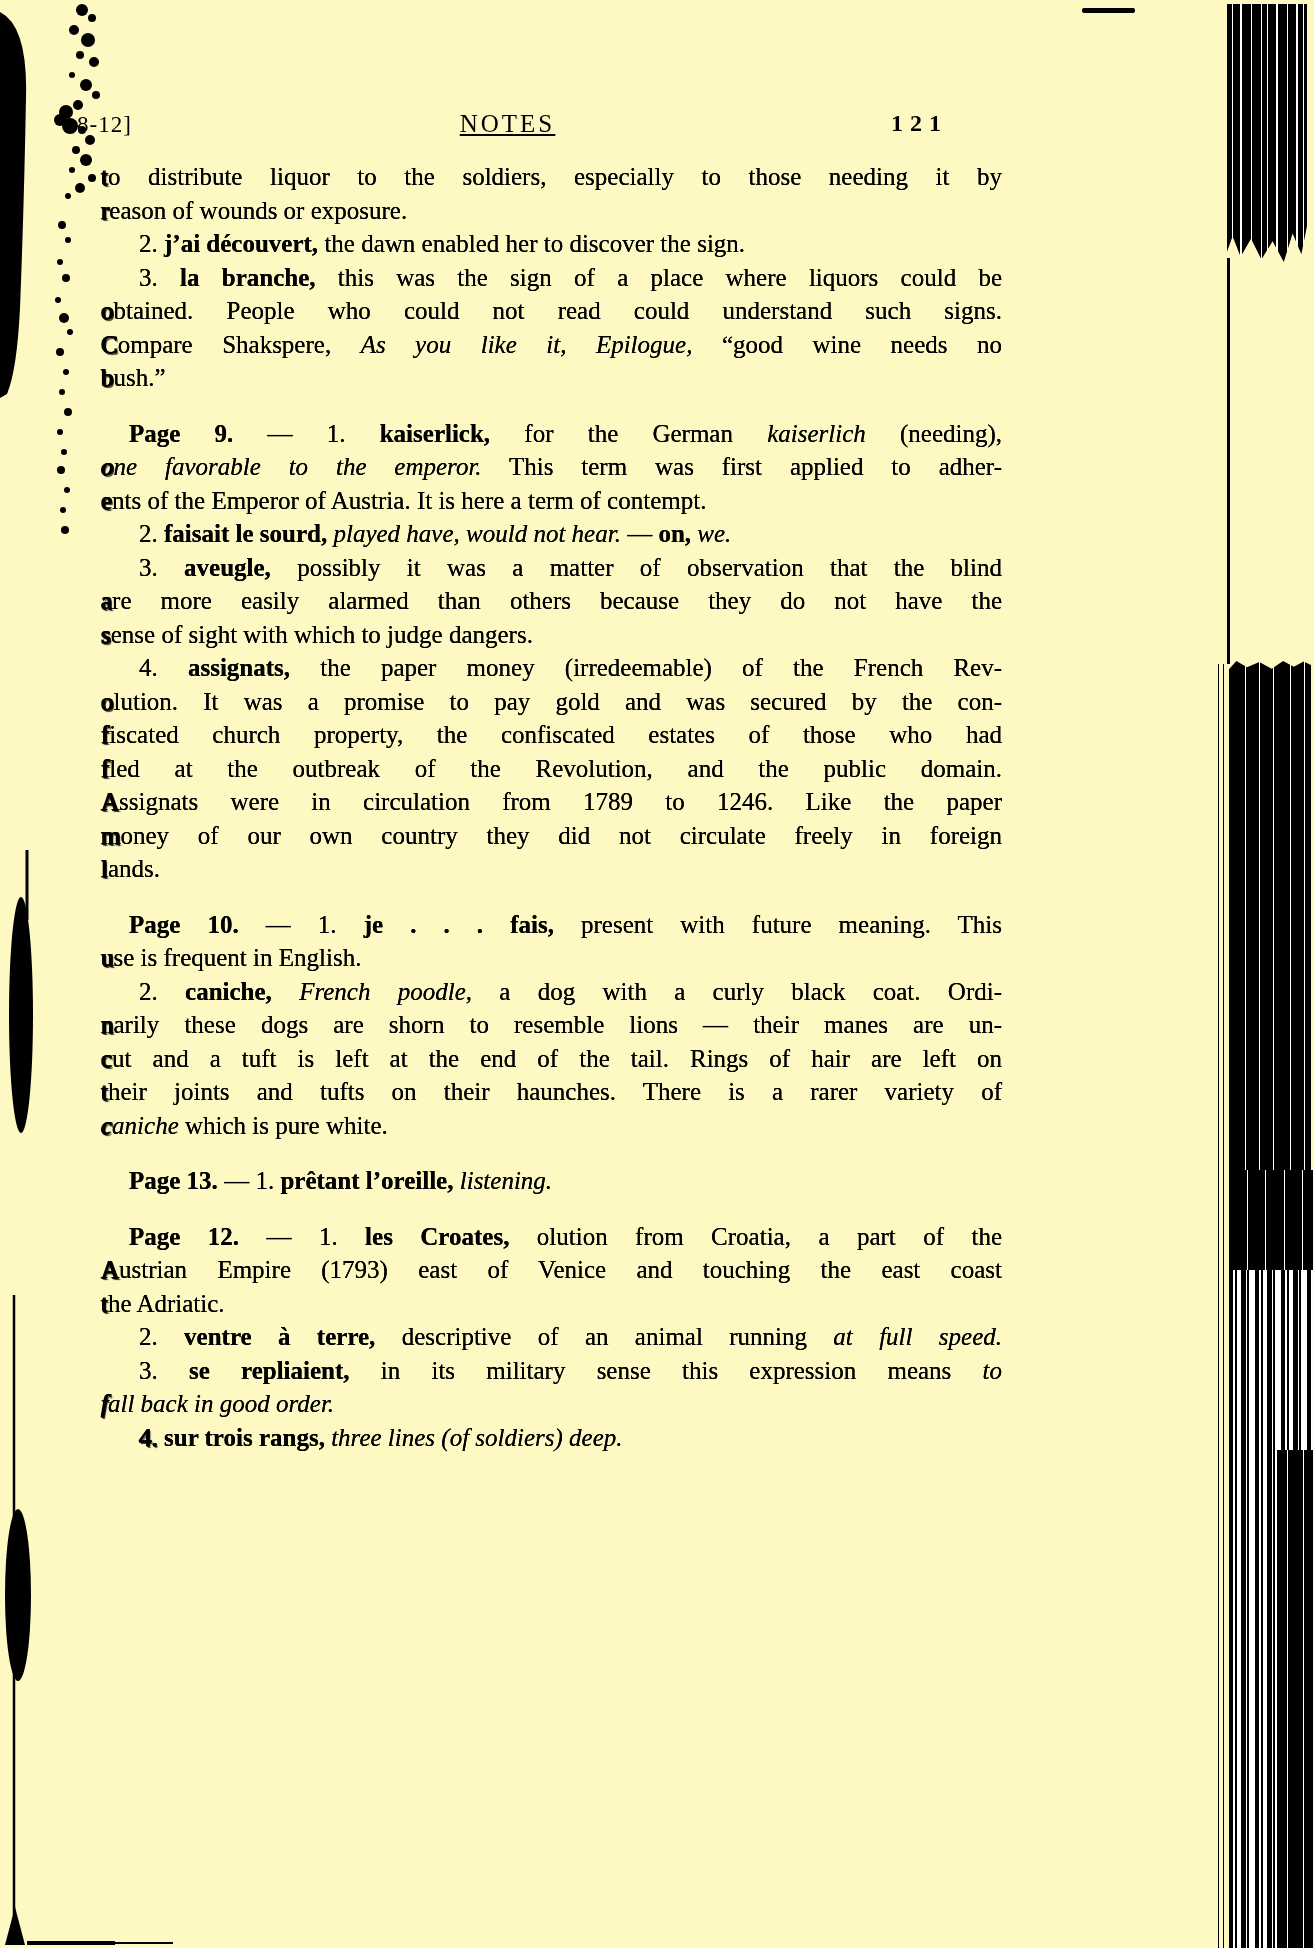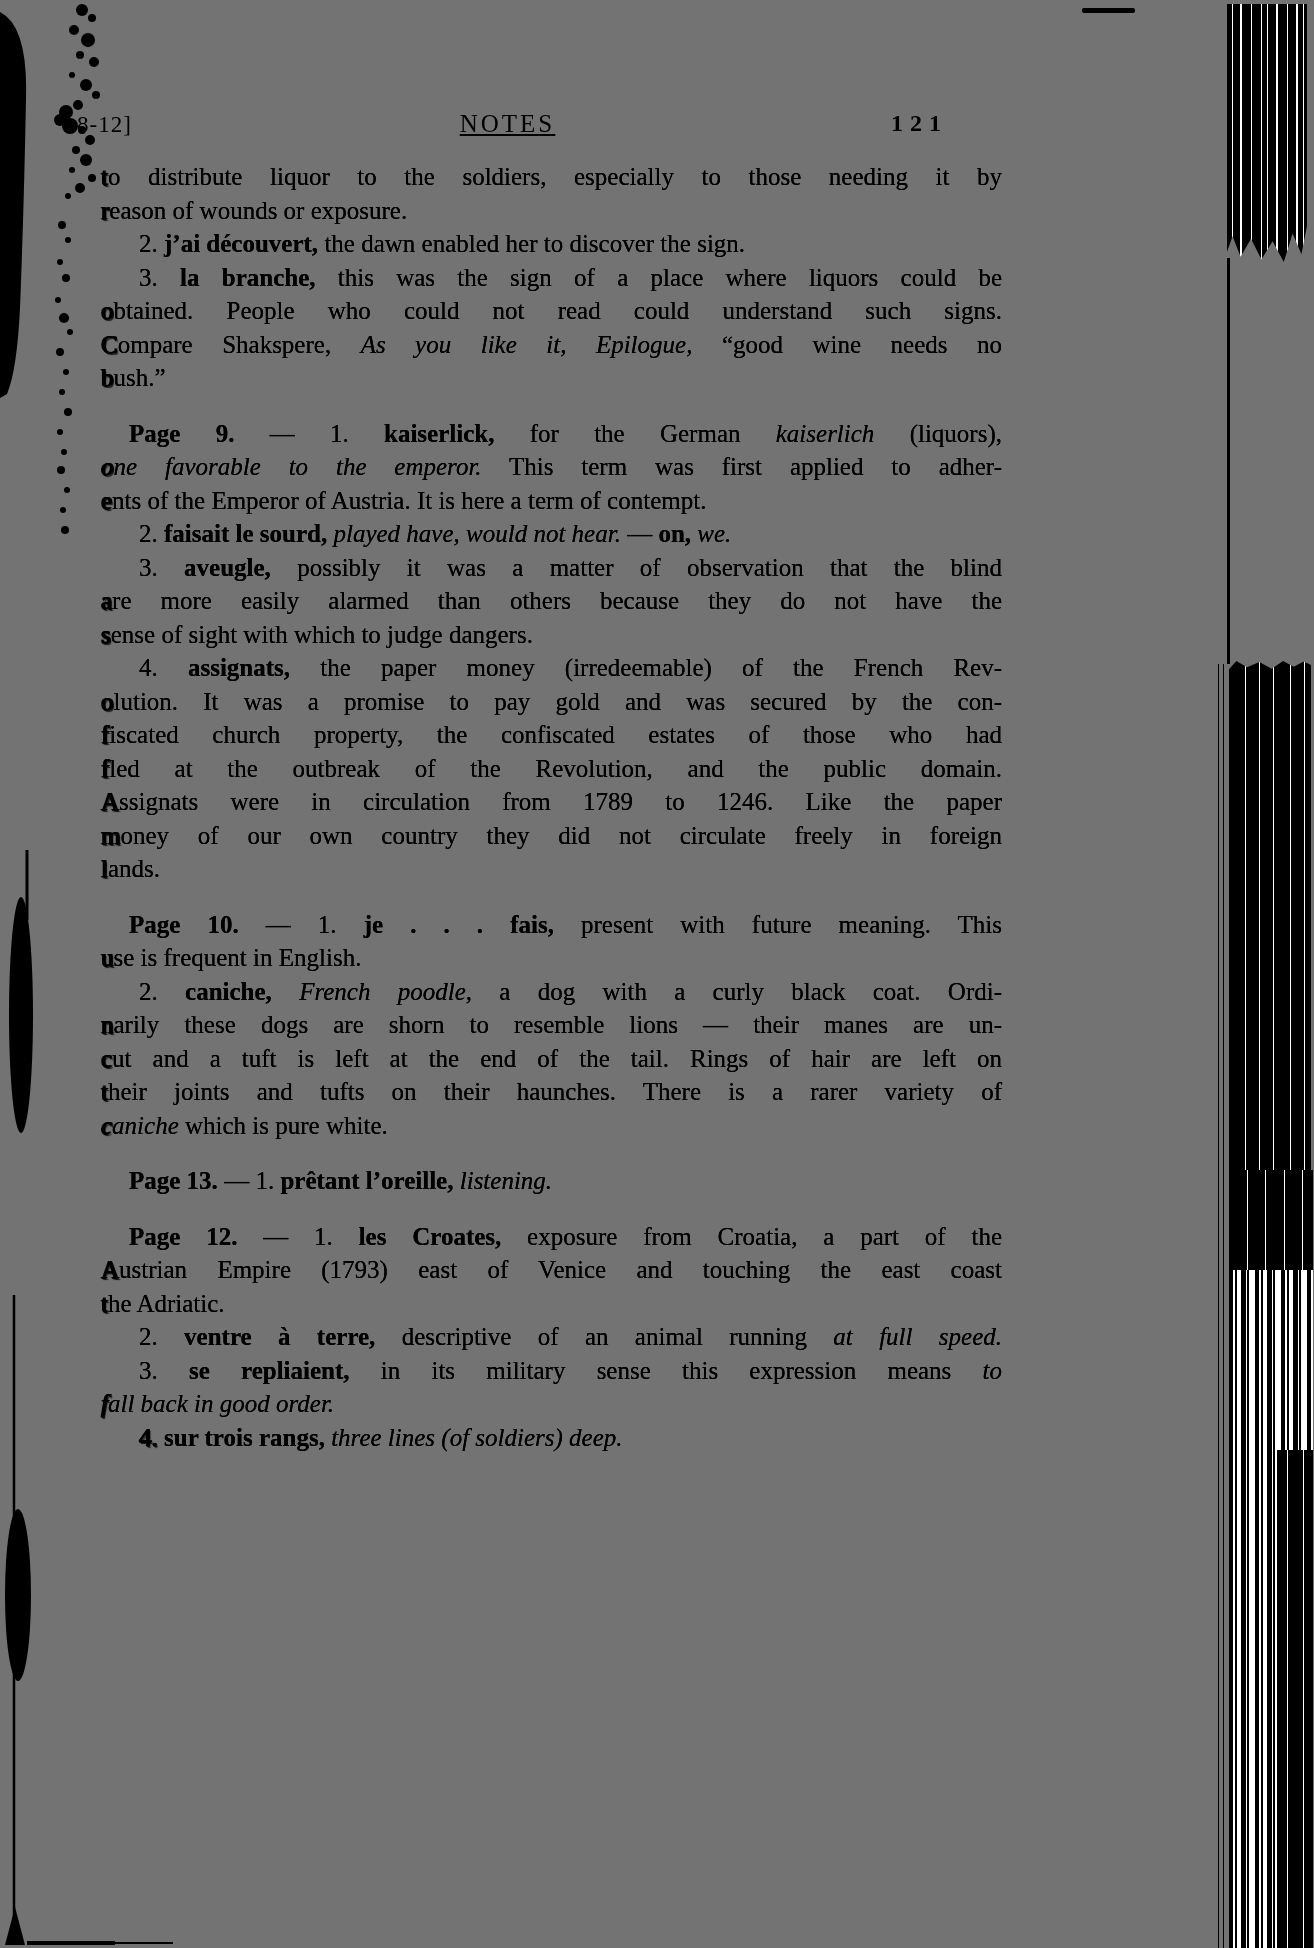--- a/index.html
+++ b/index.html
@@ -1,19 +1,19 @@
 <!DOCTYPE html>
 <html><head>
 <meta charset="utf-8">
 <style>
   html,body{margin:0;padding:0;background:#e8e8e8;}
   .page{
     position:relative;
     width:1314px;height:1948px;
-    background:#737373;
+    background:#fef9c3;
     overflow:hidden;
     font-family:"Liberation Serif","DejaVu Serif",serif;
     color:#000;
   }
   
   .header{position:absolute;left:57px;top:108px;width:901px;height:36px;}
   .sec-label{position:absolute;left:20px;top:4px;font-size:23px;letter-spacing:1px;}
   .pg-title{position:absolute;left:0;top:2px;width:100%;text-align:center;font-size:25px;letter-spacing:3px;text-decoration:underline;}
   .pg-num{position:absolute;right:10px;top:2px;font-size:24px;letter-spacing:7px;font-weight:bold;}
   
@@ -75,21 +75,21 @@
   </div>
 
   <div class="text-block">
       <div class="line just sm"><span class="seg-n">to distribute liquor to the soldiers, especially to those needing it by</span></div>
       <div class="line sm"><span class="seg-n">reason of wounds or exposure.</span></div>
       <div class="line ind1"><span class="seg-n">2. </span><span class="seg-b">j’ai découvert,</span><span class="seg-n"> the dawn enabled her to discover the sign.</span></div>
       <div class="line just ind1"><span class="seg-n">3. </span><span class="seg-b">la branche,</span><span class="seg-n"> this was the sign of a place where liquors could be</span></div>
       <div class="line just sm"><span class="seg-n">obtained. People who could not read could understand such signs.</span></div>
       <div class="line just sm"><span class="seg-n">Compare Shakspere, </span><span class="seg-i">As you like it, Epilogue,</span><span class="seg-n"> “good wine needs no</span></div>
       <div class="line sm"><span class="seg-n">bush.”</span></div>
-      <div class="line just gap ind2"><span class="seg-b">Page 9.</span><span class="seg-n"> — 1. </span><span class="seg-b">kaiserlick,</span><span class="seg-n"> for the German </span><span class="seg-i">kaiserlich</span><span class="seg-n"> (liquors),</span></div>
+      <div class="line just gap ind2"><span class="seg-b">Page 9.</span><span class="seg-n"> — 1. </span><span class="seg-b">kaiserlick,</span><span class="seg-n"> for the German </span><span class="seg-i">kaiserlich</span><span class="seg-n"> (needing),</span></div>
       <div class="line just sm"><span class="seg-i">one favorable to the emperor.</span><span class="seg-n"> This term was first applied to adher-</span></div>
       <div class="line sm"><span class="seg-n">ents of the Emperor of Austria. It is here a term of contempt.</span></div>
       <div class="line ind1"><span class="seg-n">2. </span><span class="seg-b">faisait le sourd,</span><span class="seg-n"> </span><span class="seg-i">played have, would not hear.</span><span class="seg-n"> — </span><span class="seg-b">on,</span><span class="seg-n"> </span><span class="seg-i">we.</span></div>
       <div class="line just ind1"><span class="seg-n">3. </span><span class="seg-b">aveugle,</span><span class="seg-n"> possibly it was a matter of observation that the blind</span></div>
       <div class="line just sm"><span class="seg-n">are more easily alarmed than others because they do not have the</span></div>
       <div class="line sm"><span class="seg-n">sense of sight with which to judge dangers.</span></div>
       <div class="line just ind1"><span class="seg-n">4. </span><span class="seg-b">assignats,</span><span class="seg-n"> the paper money (irredeemable) of the French Rev-</span></div>
       <div class="line just sm"><span class="seg-n">olution. It was a promise to pay gold and was secured by the con-</span></div>
       <div class="line just sm"><span class="seg-n">fiscated church property, the confiscated estates of those who had</span></div>
       <div class="line just sm"><span class="seg-n">fled at the outbreak of the Revolution, and the public domain.</span></div>
@@ -97,21 +97,21 @@
       <div class="line just sm"><span class="seg-n">money of our own country they did not circulate freely in foreign</span></div>
       <div class="line sm"><span class="seg-n">lands.</span></div>
       <div class="line just gap ind2"><span class="seg-b">Page 10.</span><span class="seg-n"> — 1. </span><span class="seg-b">je . . . fais,</span><span class="seg-n"> present with future meaning. This</span></div>
       <div class="line sm"><span class="seg-n">use is frequent in English.</span></div>
       <div class="line just ind1"><span class="seg-n">2. </span><span class="seg-b">caniche,</span><span class="seg-n"> </span><span class="seg-i">French poodle,</span><span class="seg-n"> a dog with a curly black coat. Ordi-</span></div>
       <div class="line just sm"><span class="seg-n">narily these dogs are shorn to resemble lions — their manes are un-</span></div>
       <div class="line just sm"><span class="seg-n">cut and a tuft is left at the end of the tail. Rings of hair are left on</span></div>
       <div class="line just sm"><span class="seg-n">their joints and tufts on their haunches. There is a rarer variety of</span></div>
       <div class="line sm"><span class="seg-i">caniche</span><span class="seg-n"> which is pure white.</span></div>
       <div class="line gap ind2"><span class="seg-b">Page 13.</span><span class="seg-n"> — 1. </span><span class="seg-b">prêtant l’oreille,</span><span class="seg-n"> </span><span class="seg-i">listening.</span></div>
-      <div class="line just gap ind2"><span class="seg-b">Page 12.</span><span class="seg-n"> — 1. </span><span class="seg-b">les Croates,</span><span class="seg-n"> exposure from Croatia, a part of the</span></div>
+      <div class="line just gap ind2"><span class="seg-b">Page 12.</span><span class="seg-n"> — 1. </span><span class="seg-b">les Croates,</span><span class="seg-n"> olution from Croatia, a part of the</span></div>
       <div class="line just sm"><span class="seg-n">Austrian Empire (1793) east of Venice and touching the east coast</span></div>
       <div class="line sm"><span class="seg-n">the Adriatic.</span></div>
       <div class="line just ind1"><span class="seg-n">2. </span><span class="seg-b">ventre à terre,</span><span class="seg-n"> descriptive of an animal running </span><span class="seg-i">at full speed.</span></div>
       <div class="line just ind1"><span class="seg-n">3. </span><span class="seg-b">se repliaient,</span><span class="seg-n"> in its military sense this expression means </span><span class="seg-i">to</span></div>
       <div class="line sm"><span class="seg-i">fall back in good order.</span></div>
       <div class="line sm ind1"><span class="seg-n">4. </span><span class="seg-b">sur trois rangs,</span><span class="seg-n"> </span><span class="seg-i">three lines (of soldiers) deep.</span></div>
     </div>
 
   <svg class="artifact" style="left:0;top:8px;" width="30" height="390" viewBox="0 0 30 390">
     <path d="M0,4 Q28,18 26,90 Q24,200 20,300 Q17,362 7,386 L0,390 Z" fill="#000"></path>

